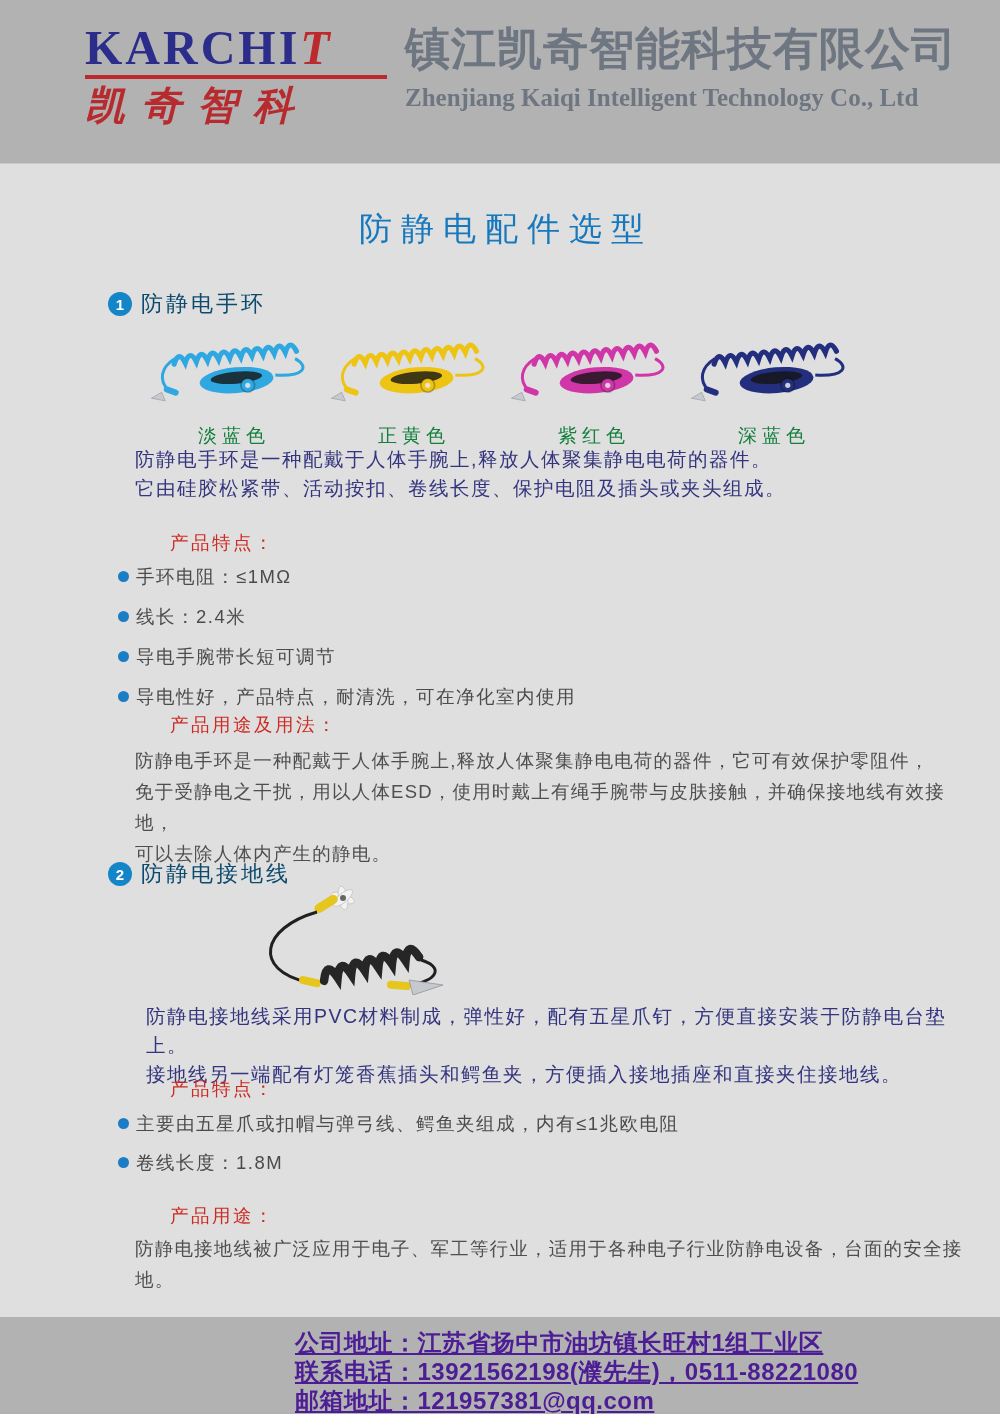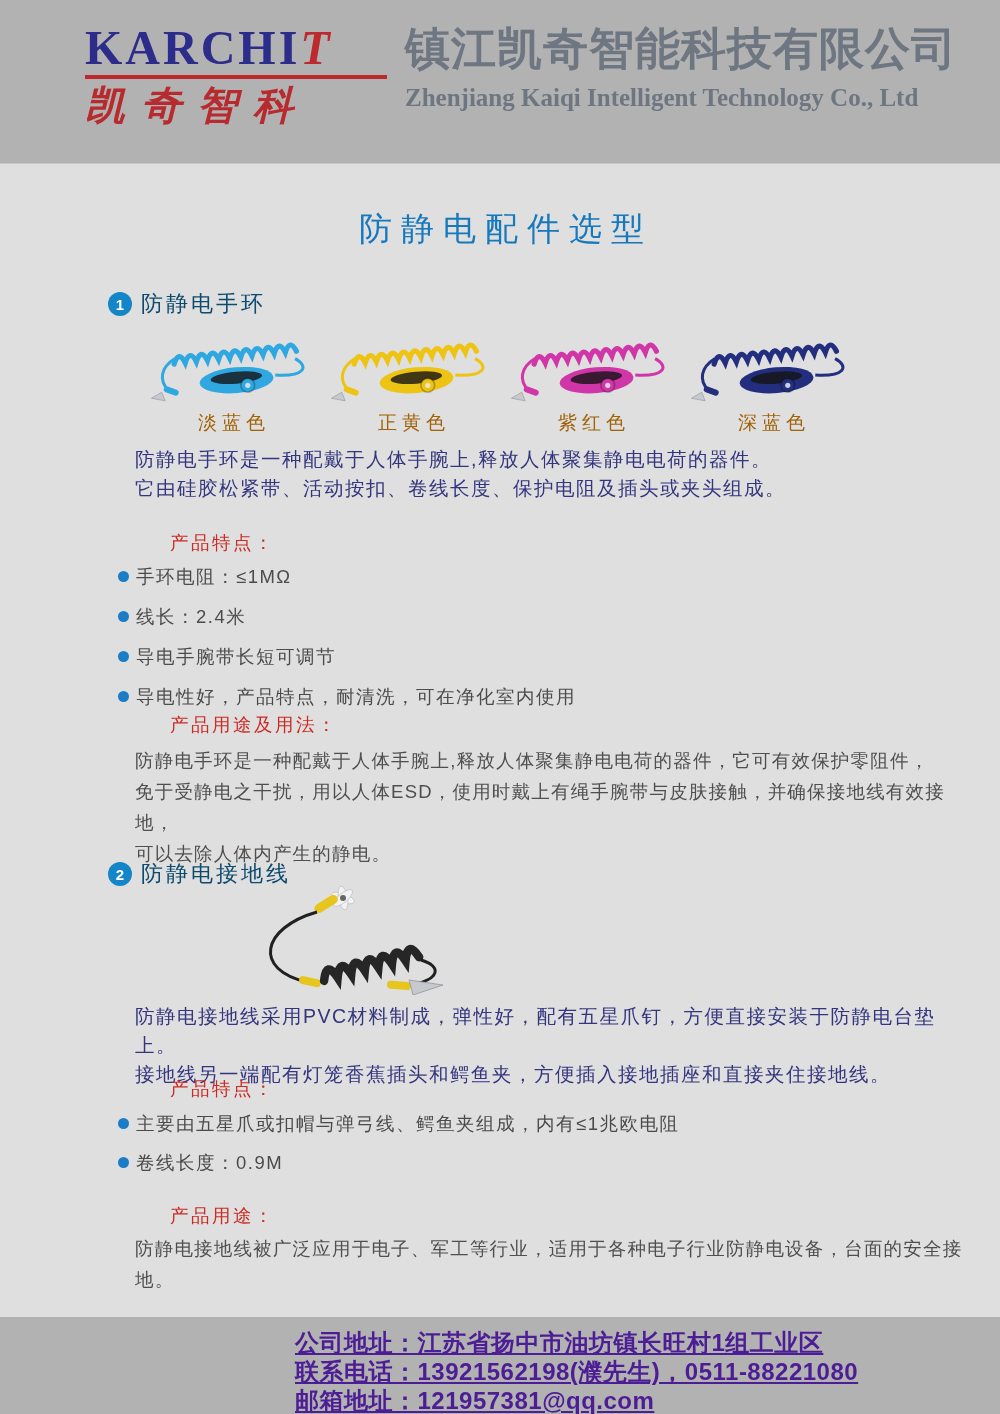--- a/index.html
+++ b/index.html
@@ -22,27 +22,27 @@
   .main-title { position:absolute; top:207px; left:0; width:1000px; text-align:center; font-size:33px; color:#1779bd; letter-spacing:9px; font-weight:normal;margin-left:6px; }
   
   .section-head { position:absolute; left:108px; display:flex; align-items:center; gap:9px; }
   .s1-head { top:289px; } .s2-head { top:859px; }
   .sec-num { width:24px; height:24px; border-radius:50%; background:#1486c8; color:#ffffff; font-size:15px; font-weight:bold; display:flex; align-items:center; justify-content:center; }
   .sec-title { color:#0c4a6e; font-size:22px; letter-spacing:3px; }
   
   .products { position:absolute; top:317px; left:148px; width:712px; display:flex; justify-content:space-between; }
   .product { width:172px; margin:0; text-align:center; }
   .product svg { width:172px; height:92px; display:block; }
-  .product-label { margin-top:1px; color:#a16207; font-size:19px; letter-spacing:5px; }
+  .product-label { margin-top:14px; color:#15803d; font-size:19px; letter-spacing:5px; }
   
   .para { position:absolute; left:135px; width:810px; }
   .para-navy { color:#35357f; font-size:19.5px; line-height:29px; letter-spacing:1.5px; }
   .para-gray { color:#4f4f4f; font-size:18.5px; line-height:31px; letter-spacing:1.2px; }
   .s1-intro { top:445px; } .s1-usage-para { top:745px; }
-  .s2-intro { top:1002px; width:830px; } .s2-usage-para { top:1233px; width:840px; }
+  .s2-intro { top:1002px; width:830px;margin-left:11px; } .s2-usage-para { top:1233px; width:840px; }
   .red-head { position:absolute; left:135px; color:#cd2a23; font-size:18.5px; letter-spacing:2.5px;margin-left:35px; }
   .s1-feat-head { top:530px; } .s1-usage-head { top:712px; }
   .s2-feat-head { top:1076px; } .s2-usage-head { top:1203px; }
   
   .features { position:absolute; left:118px; margin:0; padding:0; list-style:none; }
   .s1-features { top:556px; } .s2-features { top:1104px; }
   .feature { display:flex; align-items:center; height:40px; }
   .s2-features .feature { height:39px; }
   .dot { width:11px; height:11px; border-radius:50%; background:#1a7dc5; margin-right:7px; flex:0 0 auto; }
   .feature-text { color:#4b4b4b; font-size:18.5px; letter-spacing:1.5px; white-space:nowrap; }
@@ -248,21 +248,21 @@
 
   <ul class="features s2-features">
 
       <li class="feature">
         <span class="dot"></span>
         <span class="feature-text">主要由五星爪或扣帽与弹弓线、鳄鱼夹组成，内有≤1兆欧电阻</span>
       </li>
 
       <li class="feature">
         <span class="dot"></span>
-        <span class="feature-text">卷线长度：0.9M</span>
+        <span class="feature-text">卷线长度：1.8M</span>
       </li>
     </ul>
 
   <div class="red-head s2-usage-head">产品用途：</div>
 
   <div class="para para-gray s2-usage-para">防静电接地线被广泛应用于电子、军工等行业，适用于各种电子行业防静电设备，台面的安全接地。</div>
 
   <div class="footer">
 
   <div class="footer-line">公司地址：江苏省扬中市油坊镇长旺村1组工业区</div>

